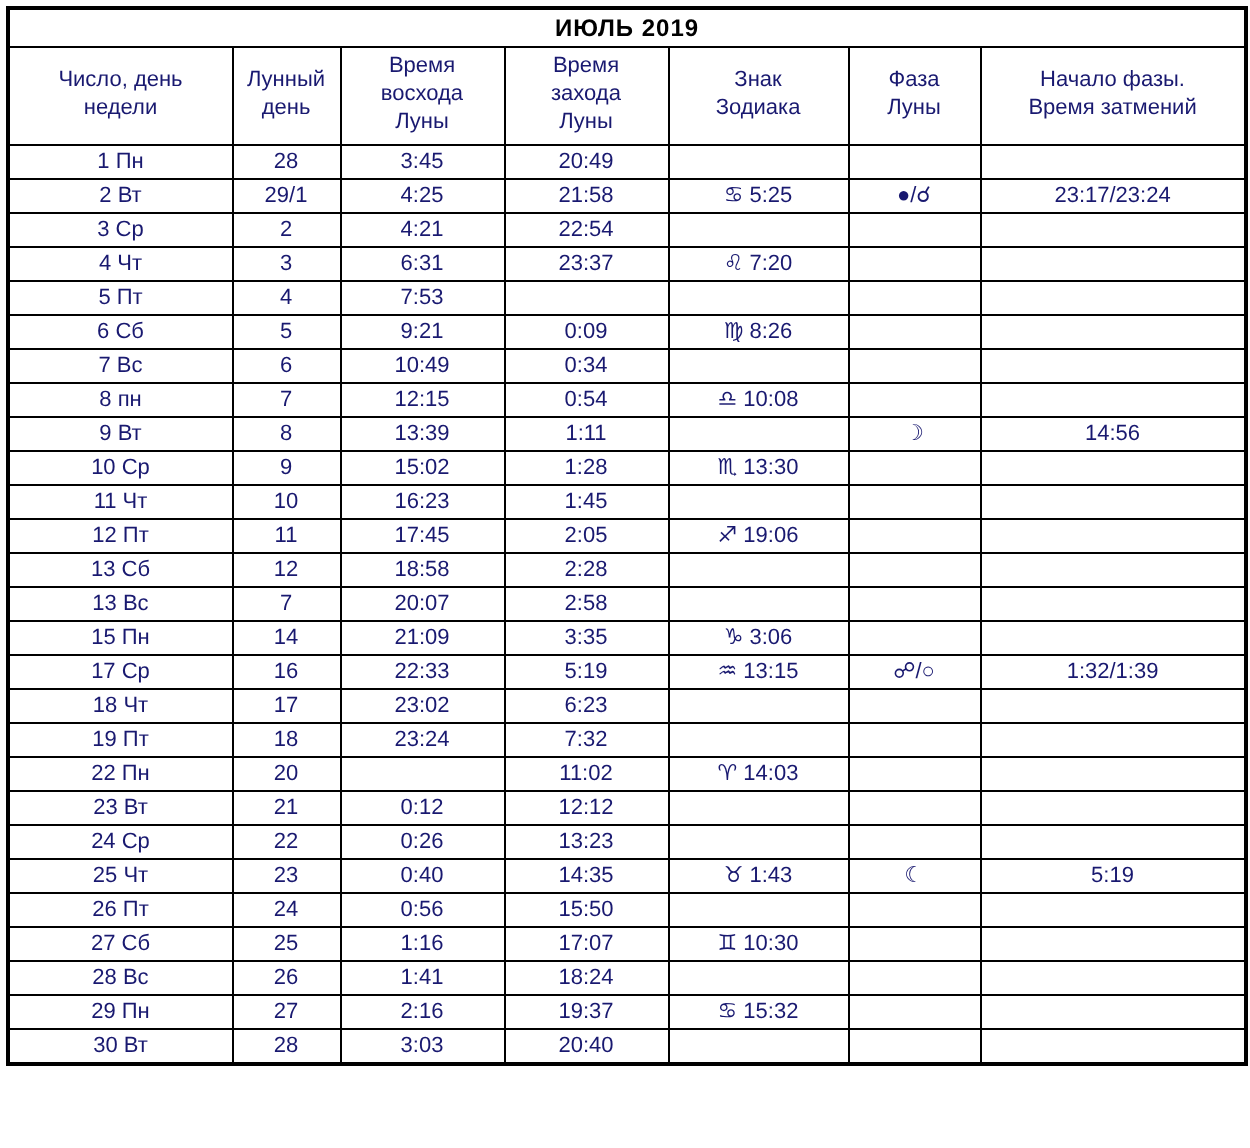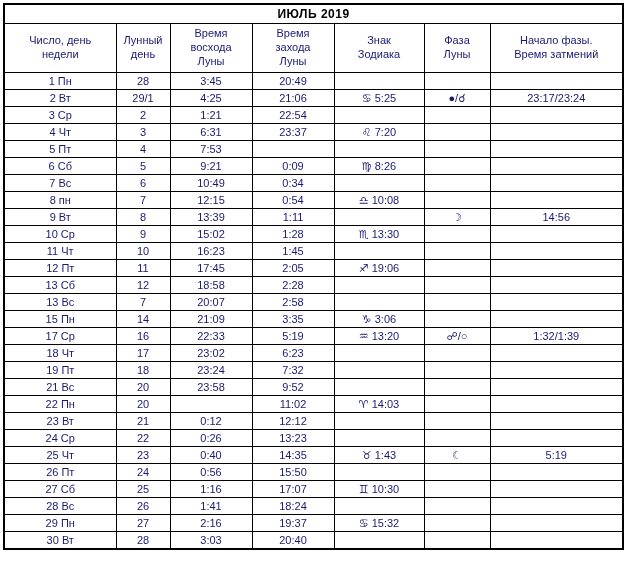--- a/index.html
+++ b/index.html
@@ -94,29 +94,29 @@
     <td>3:45</td>
     <td>20:49</td>
     <td></td>
     <td></td>
     <td></td>
   </tr>
       <tr>
     <td>2 Вт</td>
     <td>29/1</td>
     <td>4:25</td>
-    <td>21:06</td>
+    <td>21:58</td>
     <td>♋ 5:25</td>
     <td>●/☌</td>
     <td>23:17/23:24</td>
   </tr>
       <tr>
     <td>3 Ср</td>
     <td>2</td>
-    <td>1:21</td>
+    <td>4:21</td>
     <td>22:54</td>
     <td></td>
     <td></td>
     <td></td>
   </tr>
       <tr>
     <td>4 Чт</td>
     <td>3</td>
     <td>6:31</td>
     <td>23:37</td>
@@ -221,47 +221,38 @@
     <td>3:35</td>
     <td>♑ 3:06</td>
     <td></td>
     <td></td>
   </tr>
       <tr>
     <td>17 Ср</td>
     <td>16</td>
     <td>22:33</td>
     <td>5:19</td>
-    <td>♒ 13:20</td>
+    <td>♒ 13:15</td>
     <td>☍/○</td>
     <td>1:32/1:39</td>
   </tr>
       <tr>
     <td>18 Чт</td>
     <td>17</td>
     <td>23:02</td>
     <td>6:23</td>
     <td></td>
     <td></td>
     <td></td>
   </tr>
       <tr>
     <td>19 Пт</td>
     <td>18</td>
     <td>23:24</td>
     <td>7:32</td>
-    <td></td>
-    <td></td>
-    <td></td>
-  </tr>
-      <tr>
-    <td>21 Вс</td>
-    <td>20</td>
-    <td>23:58</td>
-    <td>9:52</td>
     <td></td>
     <td></td>
     <td></td>
   </tr>
       <tr>
     <td>22 Пн</td>
     <td>20</td>
     <td></td>
     <td>11:02</td>
     <td>♈ 14:03</td>

